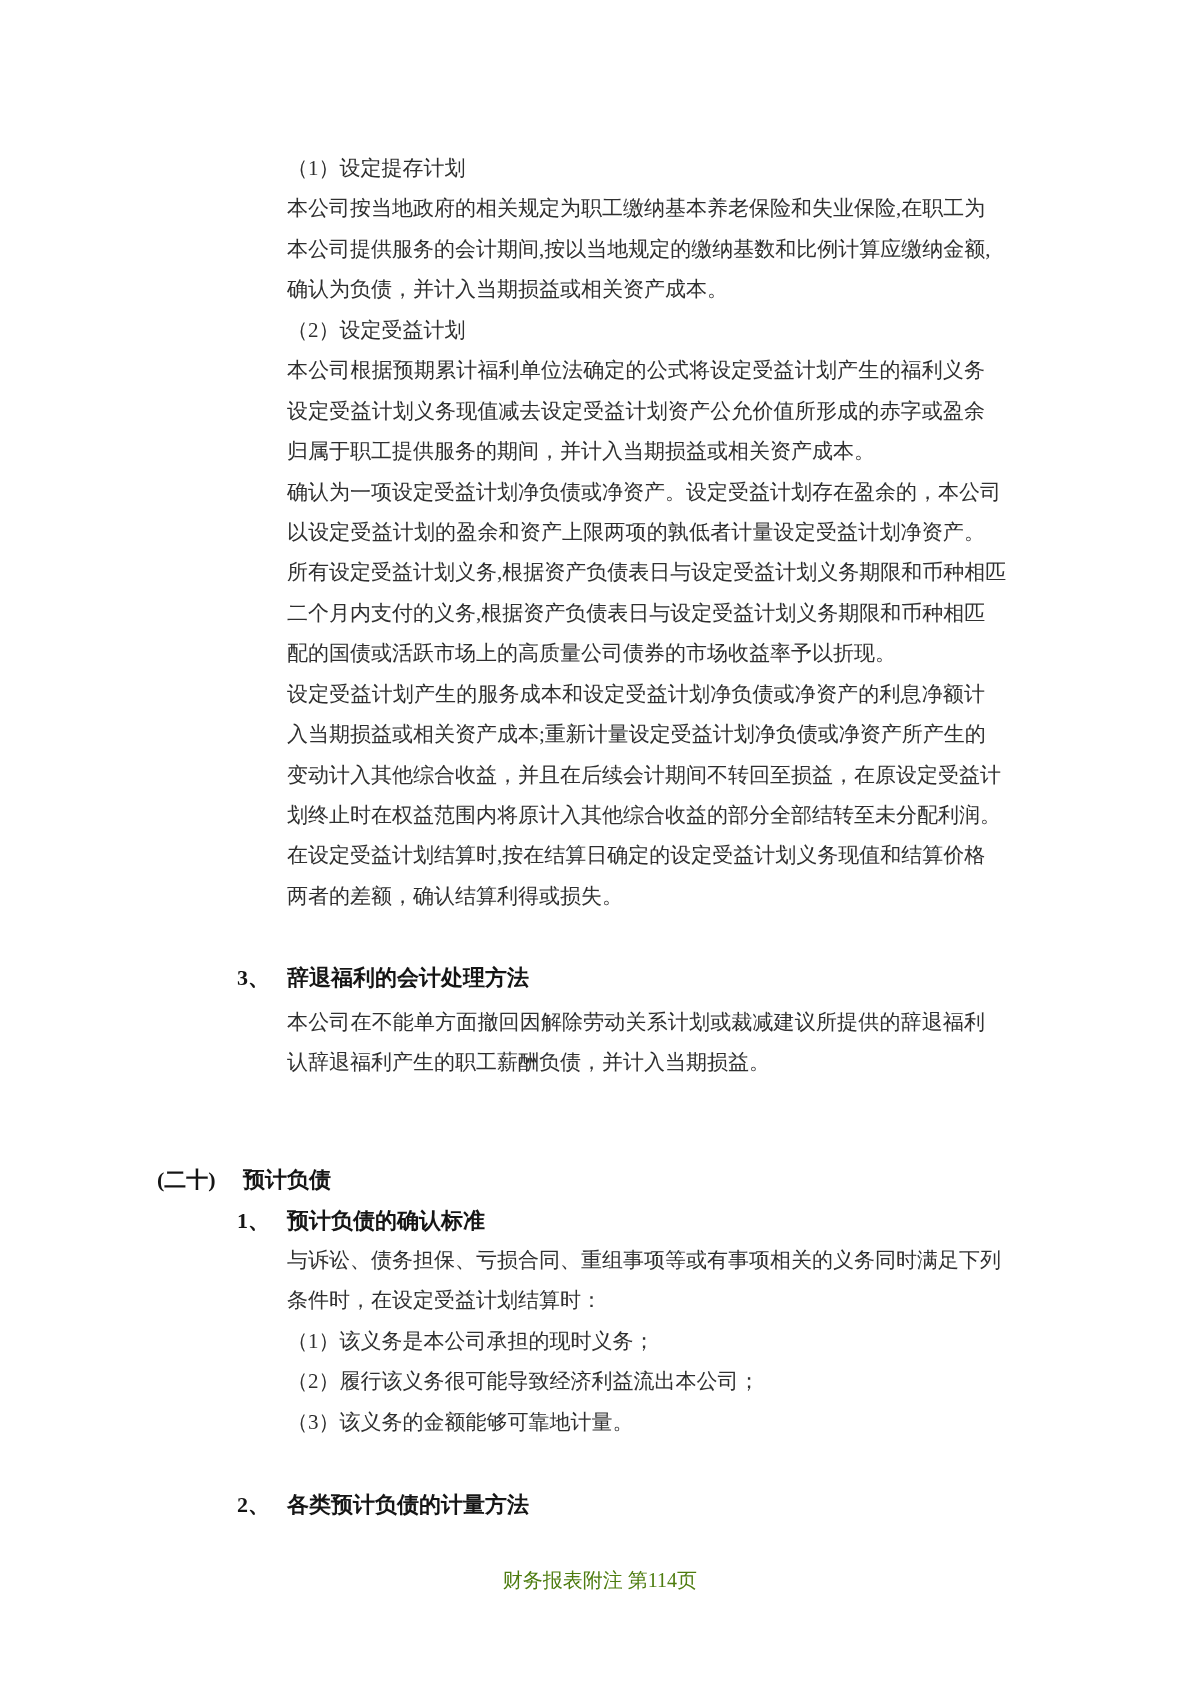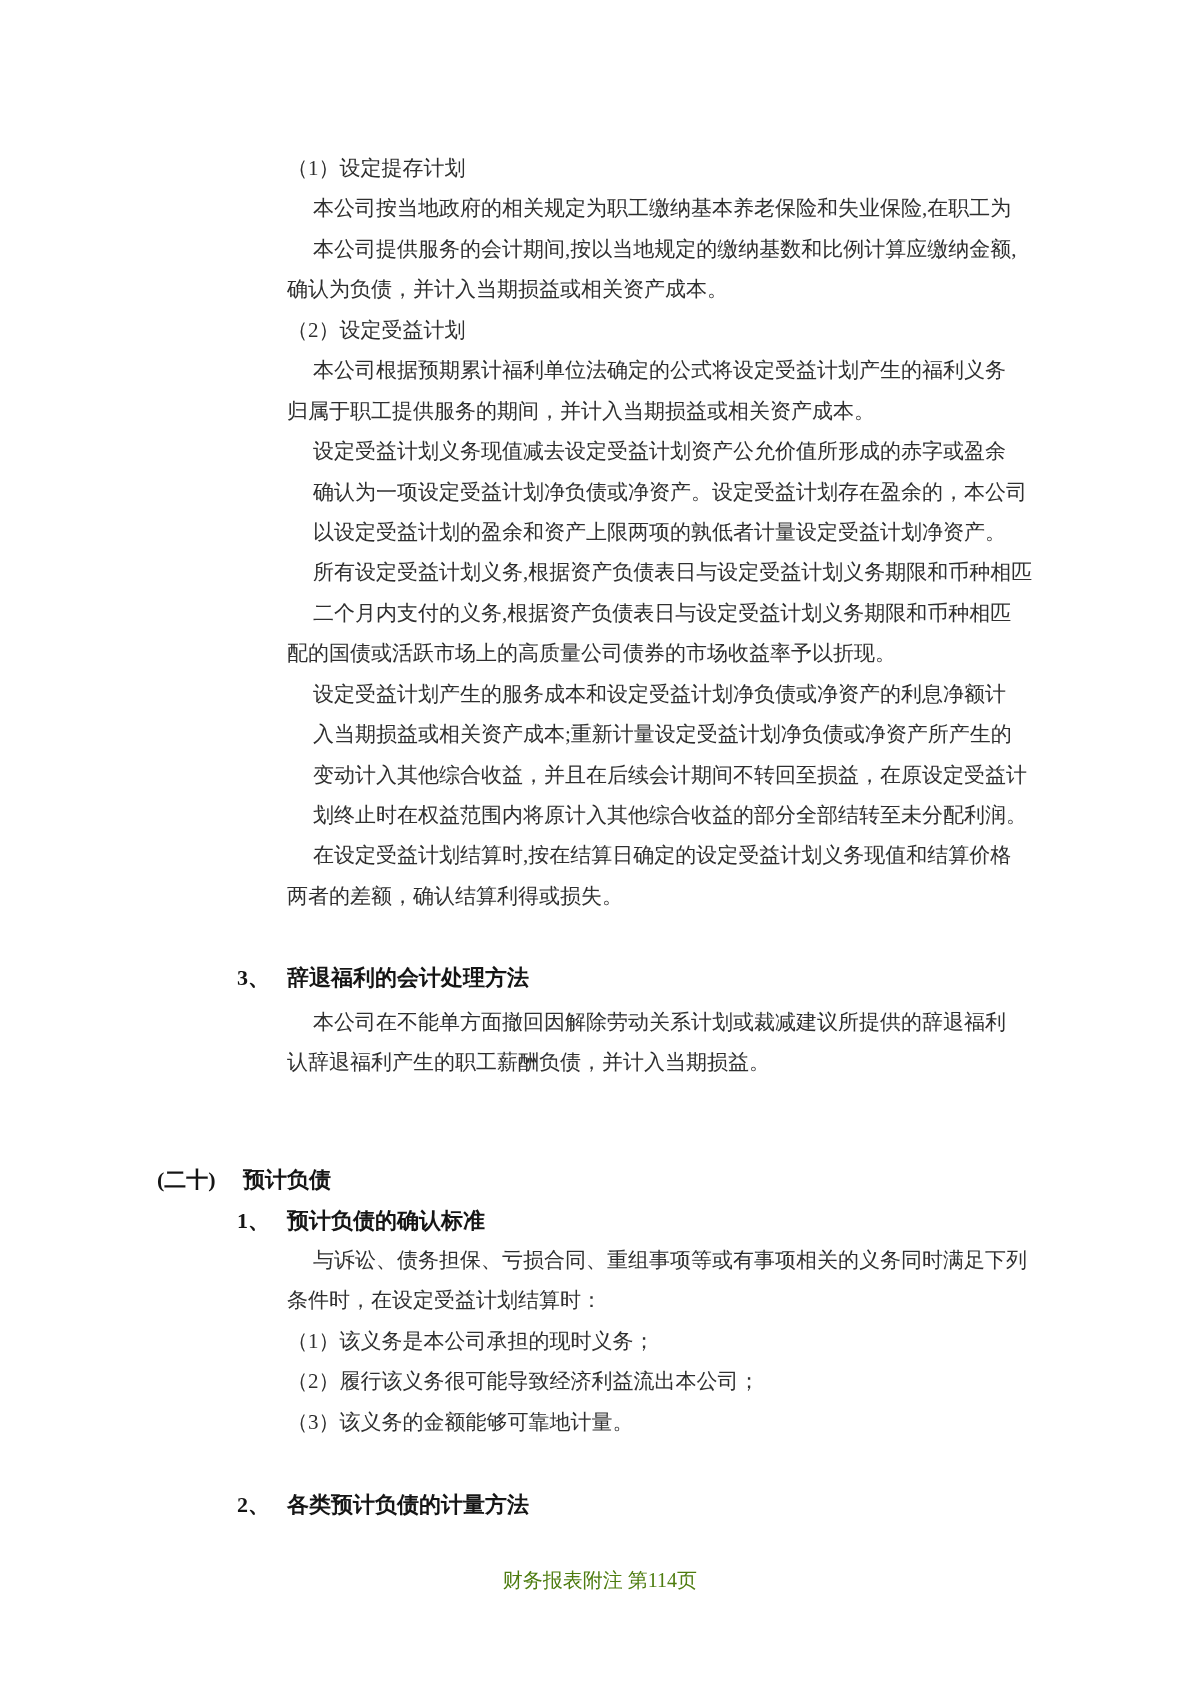--- a/index.html
+++ b/index.html
@@ -21,21 +21,20 @@
   .ln{
     font-size:21px;
     line-height:40.45px;
     height:40.45px;
     white-space:nowrap;
     overflow:visible;
   }
   .ln.fill{
     text-align:justify;
     text-align-last:justify;
-    margin-left:26px;
   }
   .hrow{
     position:absolute;
     height:40px;
     line-height:40px;
     font-weight:bold;
     font-size:22px;
     color:#151515;
   }
   .hnum{position:absolute;white-space:nowrap;}
@@ -61,22 +60,22 @@
 
 <div class="page">
 
   <div class="block" style="top:148px">
     <div class="ln">（1）设定提存计划</div>
     <div class="ln fill">本公司按当地政府的相关规定为职工缴纳基本养老保险和失业保险,在职工为</div>
     <div class="ln fill">本公司提供服务的会计期间,按以当地规定的缴纳基数和比例计算应缴纳金额,</div>
     <div class="ln">确认为负债，并计入当期损益或相关资产成本。</div>
     <div class="ln">（2）设定受益计划</div>
     <div class="ln fill">本公司根据预期累计福利单位法确定的公式将设定受益计划产生的福利义务</div>
+    <div class="ln fill">设定受益计划义务现值减去设定受益计划资产公允价值所形成的赤字或盈余</div>
     <div class="ln">归属于职工提供服务的期间，并计入当期损益或相关资产成本。</div>
-    <div class="ln fill">设定受益计划义务现值减去设定受益计划资产公允价值所形成的赤字或盈余</div>
     <div class="ln fill">确认为一项设定受益计划净负债或净资产。设定受益计划存在盈余的，本公司</div>
     <div class="ln fill">以设定受益计划的盈余和资产上限两项的孰低者计量设定受益计划净资产。</div>
     <div class="ln fill">所有设定受益计划义务,根据资产负债表日与设定受益计划义务期限和币种相匹</div>
     <div class="ln fill">二个月内支付的义务,根据资产负债表日与设定受益计划义务期限和币种相匹</div>
     <div class="ln">配的国债或活跃市场上的高质量公司债券的市场收益率予以折现。</div>
     <div class="ln fill">设定受益计划产生的服务成本和设定受益计划净负债或净资产的利息净额计</div>
     <div class="ln fill">入当期损益或相关资产成本;重新计量设定受益计划净负债或净资产所产生的</div>
     <div class="ln fill">变动计入其他综合收益，并且在后续会计期间不转回至损益，在原设定受益计</div>
     <div class="ln fill">划终止时在权益范围内将原计入其他综合收益的部分全部结转至未分配利润。</div>
     <div class="ln fill">在设定受益计划结算时,按在结算日确定的设定受益计划义务现值和结算价格</div>

